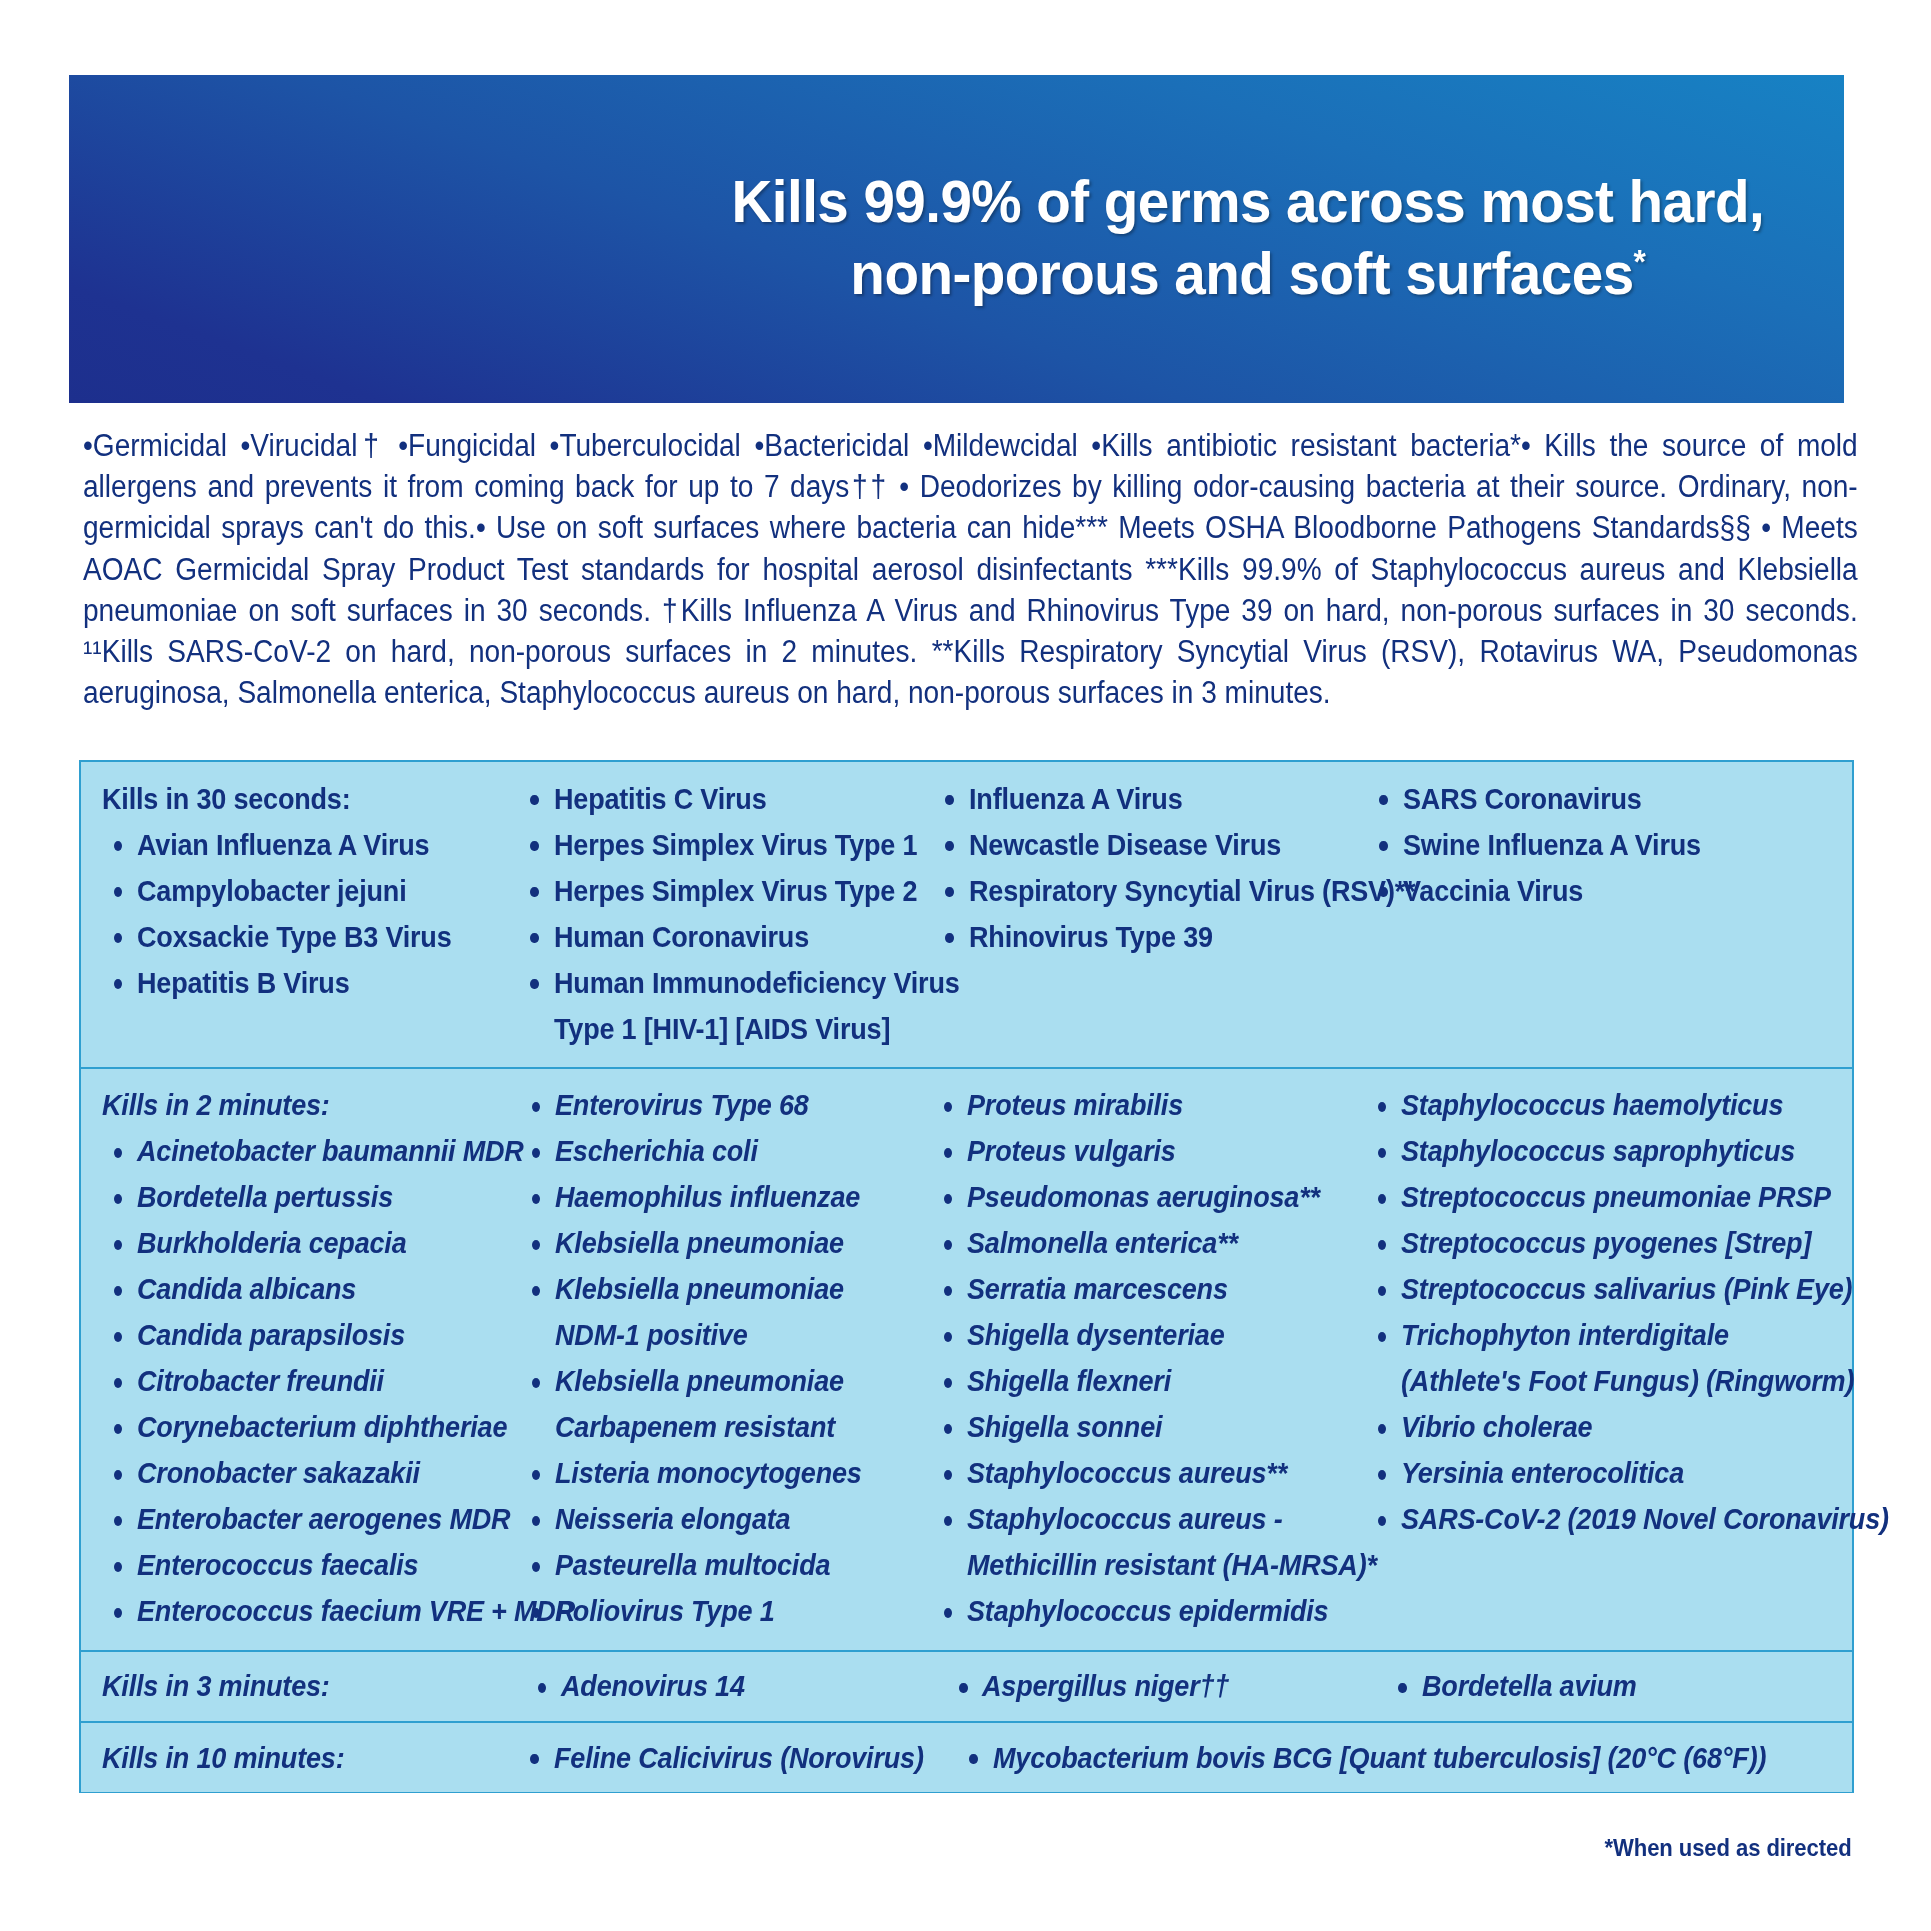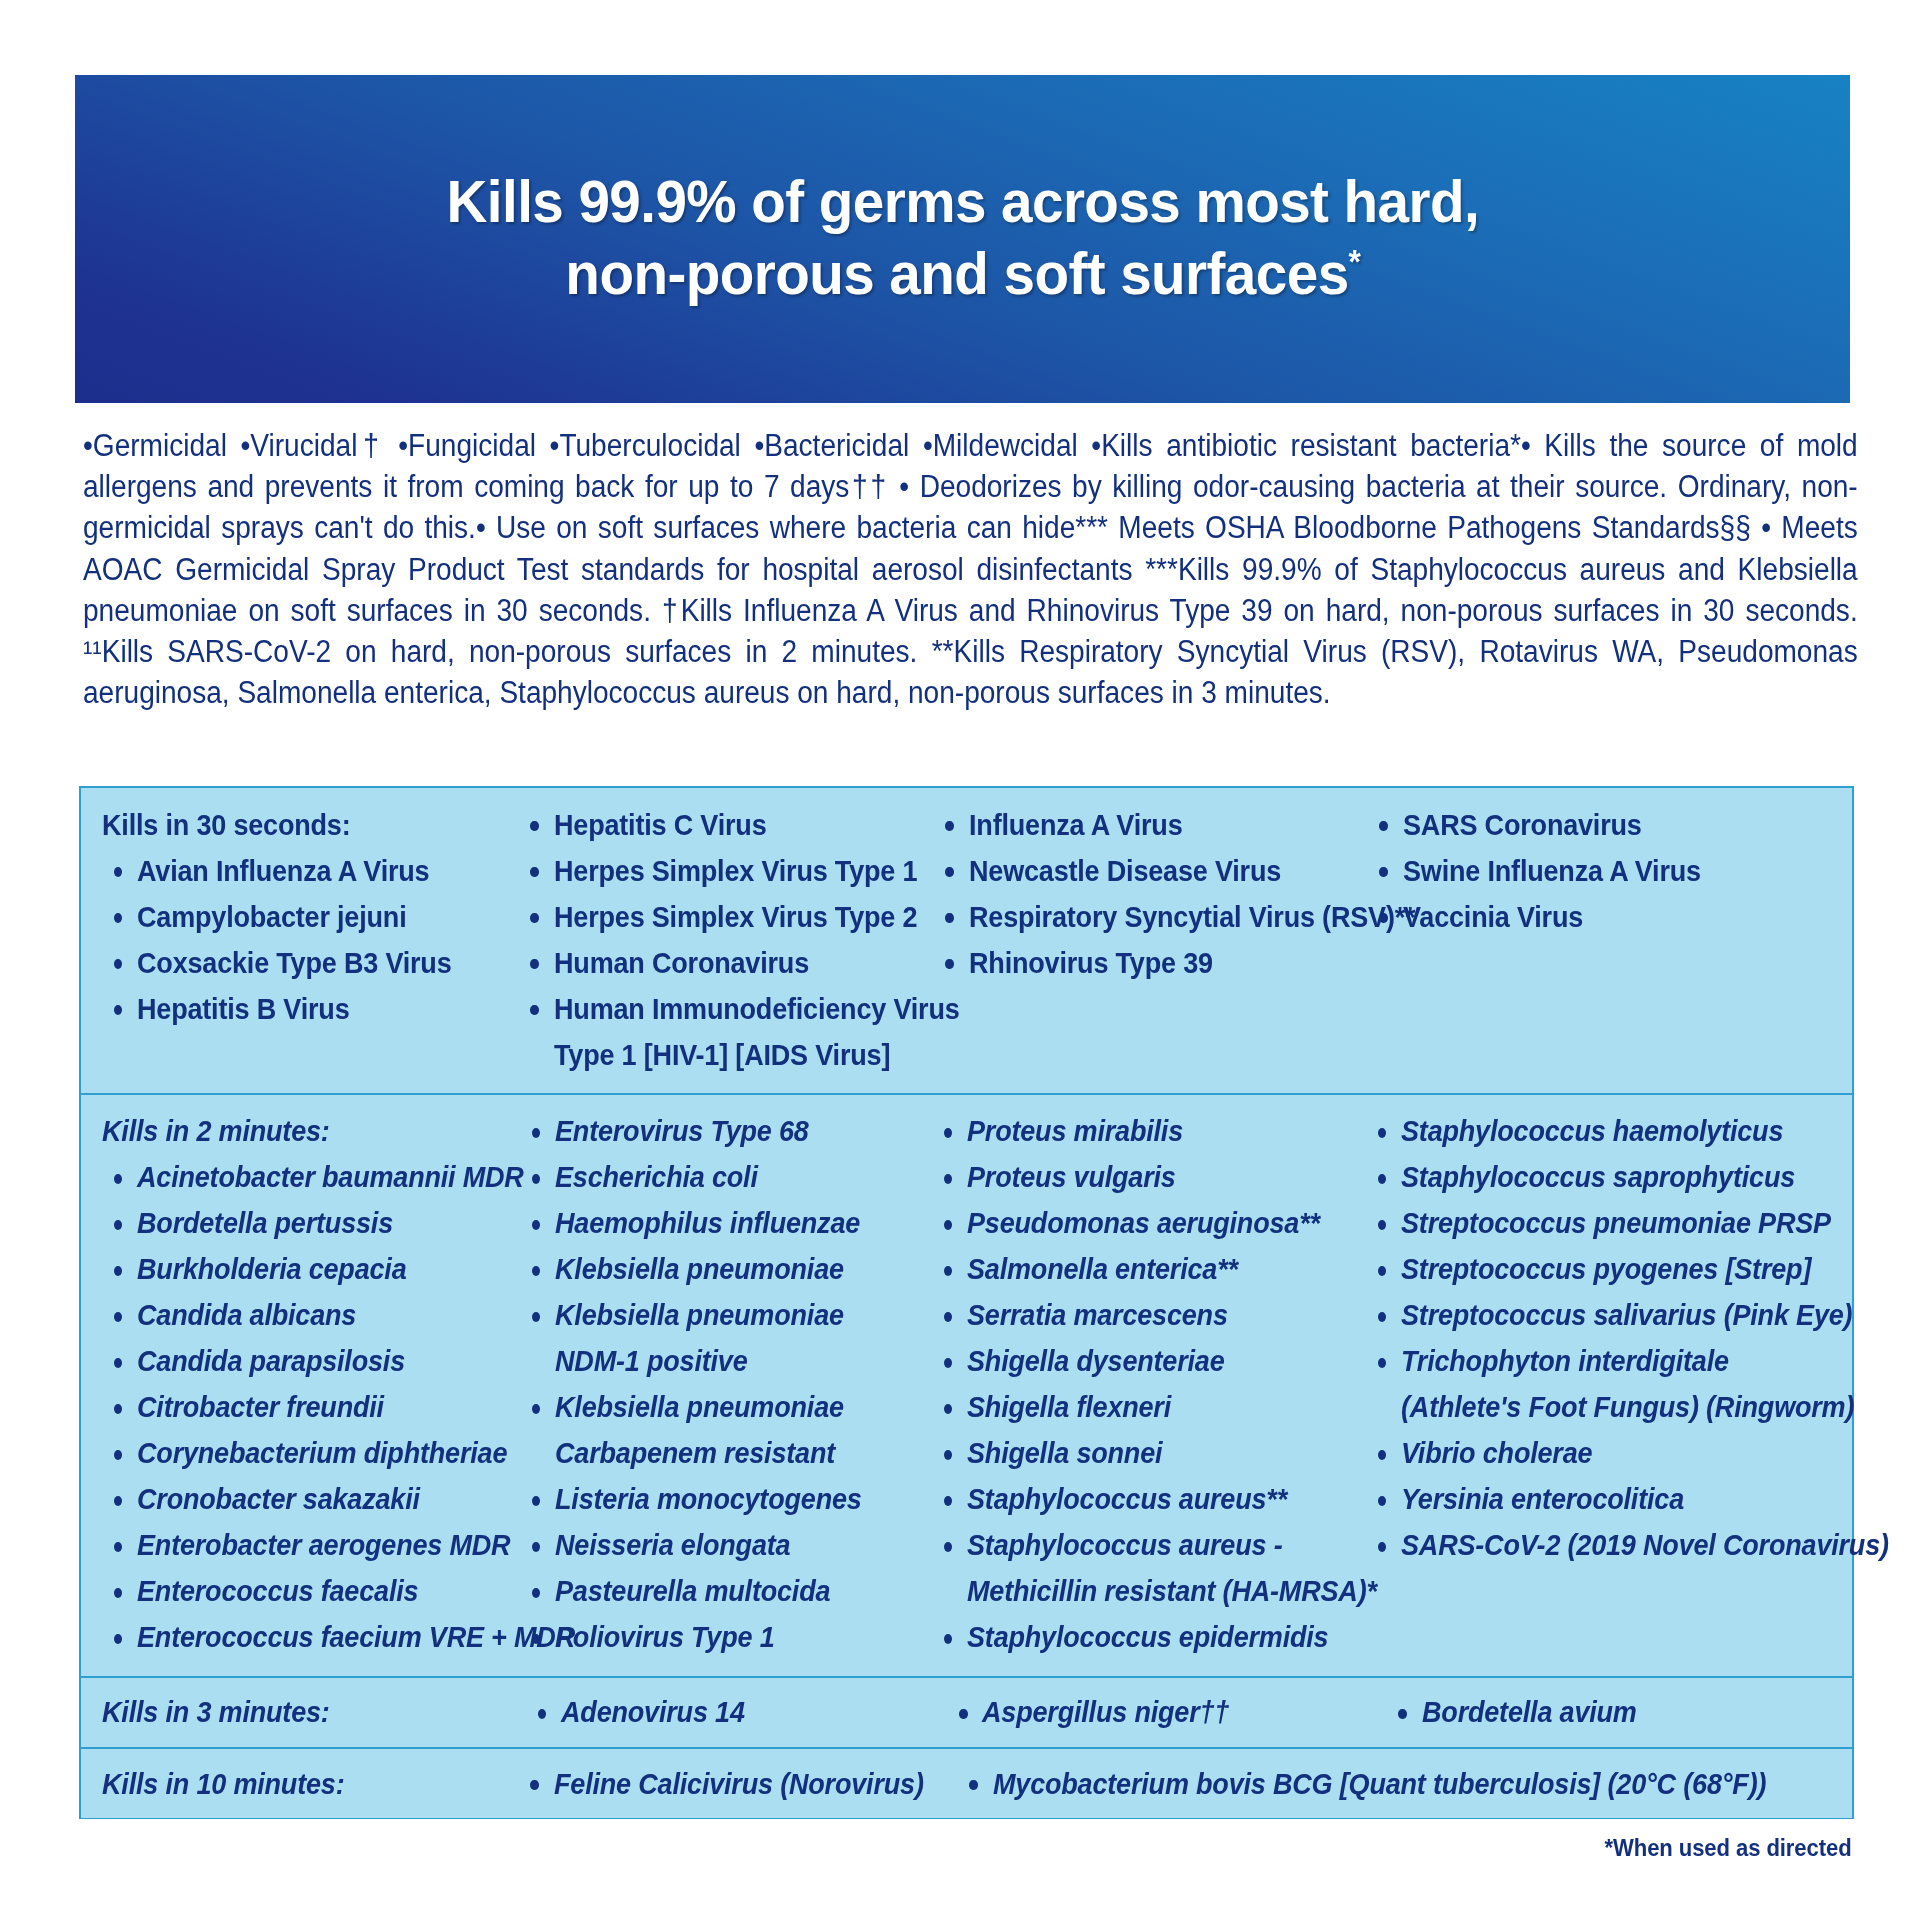--- a/index.html
+++ b/index.html
@@ -18,28 +18,28 @@
     width: 1931px;
     height: 1931px;
     box-sizing: border-box;
     padding: 0;
     background: #ffffff;
   }
 
   
   .banner {
     position: absolute;
-    left: 75px;
+    left: 69px;
     top: 75px;
     width: 1775px;
     height: 328px;
     background: linear-gradient(200deg, #1782c4 0%, #1b6fb8 26%, #1d54a6 58%, #1e3291 88%, #1d2f8d 100%);
     display: flex;
     align-items: center;
-    justify-content: center;
+    justify-content: flex-end;
     overflow: hidden;
   }
   .banner-title {
     color: #ffffff;
     text-align: center;
     font-weight: 700;
     font-size: 59px;
     line-height: 1.22;
     letter-spacing: -0.6px;
     text-shadow: 1.9px 1.9px 2.9px rgba(0,0,0,0.30);
@@ -65,21 +65,21 @@
     font-weight: 400;
     transform: scaleX(0.905);
     transform-origin: left top;
     width: 1961px;
   }
 
   
   .tables {
     position: absolute;
     left: 79px;
-    top: 786px;
+    top: 760px;
     width: 1775px;
   }
   .block {
     background: #aadef0;
     border: 2.9px solid #2f9fd0;
     border-bottom-width: 1.9px;
     box-sizing: border-box;
     display: flex;
     padding: 13.5px 0 15.4px 0;
   }

